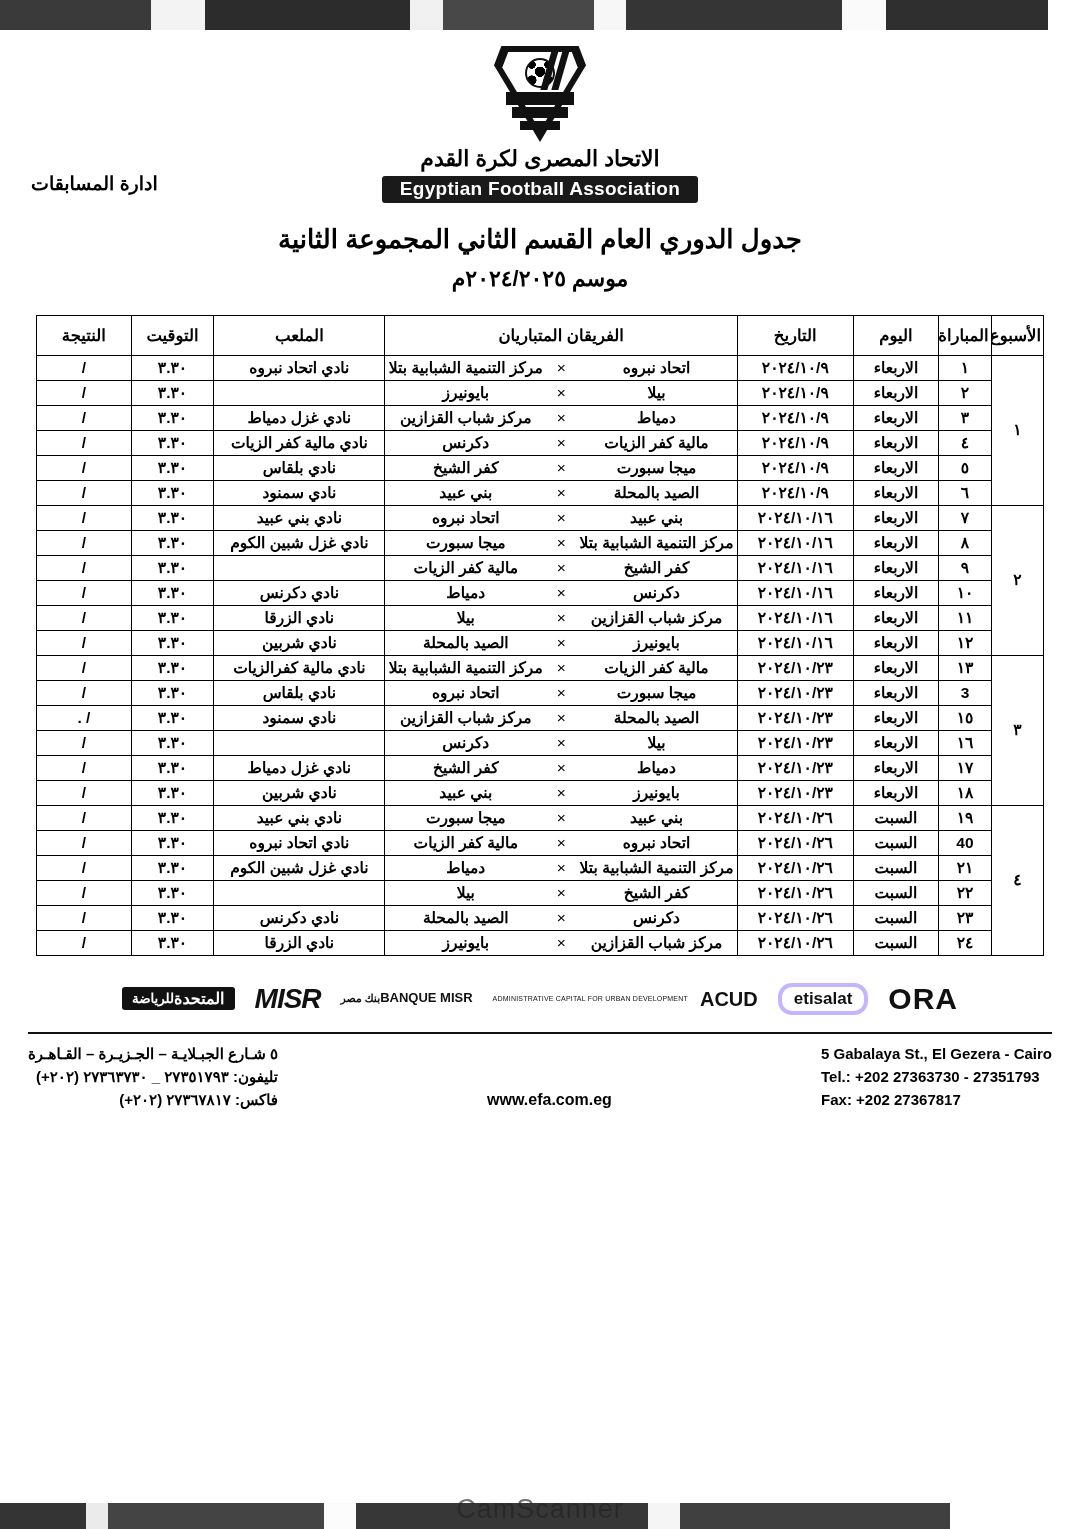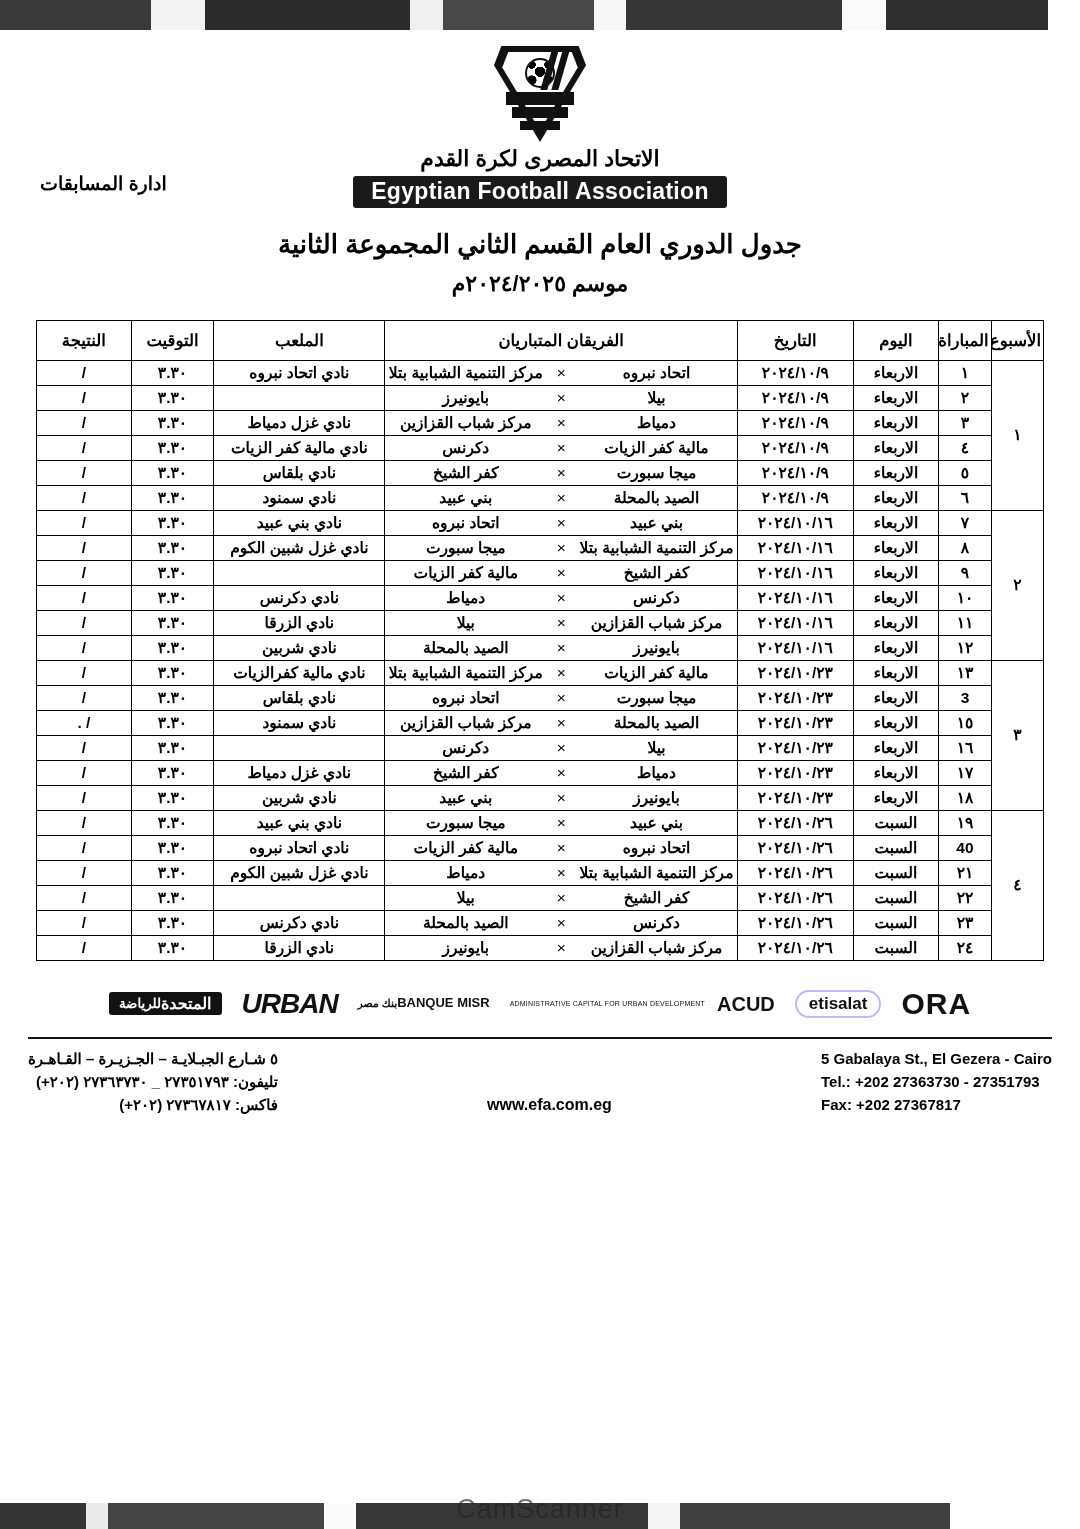--- a/index.html
+++ b/index.html
@@ -103,30 +103,30 @@
     font-weight: bold;
     letter-spacing: -.5px;
     margin-top: 4px;
   }
   .org-en {
     display: inline-block;
     margin-top: 4px;
     background: #1a1a1a;
     color: #fff;
     font-weight: bold;
-    font-size: 23px;
+    font-size: 19px;
     padding: 2px 18px 3px 18px;
     border-radius: 3px;
     letter-spacing: .3px;
   }
 
   .dept {
     position: absolute;
     top: 126px;
-    left: 12px;
+    left: 3px;
     font-size: 19px;
     font-weight: bold;
     direction: rtl;
   }
 
   .title-block {
     margin-top: 18px;
     text-align: center;
     line-height: 1.45;
   }
@@ -220,21 +220,21 @@
   .sp {
     font-weight: bold;
     color: #111;
     display: flex;
     align-items: center;
     justify-content: center;
   }
   .sp-ora { font-size: 30px; letter-spacing: 1px; }
   .sp-etisalat {
     font-size: 17px;
-    border: 2px solid #c4b5fd;
+    border: 4px solid #c4b5fd;
     border-radius: 14px;
     padding: 2px 12px;
   }
   .sp-acud { font-size: 20px; line-height: 1; text-align: center; gap: 12px; }
   .sp-acud small { display: block; font-size: 7px; font-weight: normal; letter-spacing: .2px; }
   .sp-misr { font-size: 13px; text-align: center; line-height: 1.15; }
   .sp-puma { font-size: 28px; font-style: italic; letter-spacing: -1px; }
   .sp-united {
     font-size: 16px;
     background: #111;
@@ -714,21 +714,21 @@
       </div>
       <div class="sp sp-acud">
         <span>ACUD</span>
         <small>ADMINISTRATIVE CAPITAL FOR URBAN DEVELOPMENT</small>
       </div>
       <div class="sp sp-misr">
         <span>BANQUE MISR</span>
         <small>بنك مصر</small>
       </div>
       <div class="sp sp-puma">
-        <span>URBAN</span>
+        <span>MISR</span>
       </div>
       <div class="sp sp-united">
         <span>المتحدة</span>
         <small>للرياضة</small>
       </div>
     </div>
 
   <div class="footer">
     <div class="left-col">
       <div>5 Gabalaya St., El Gezera - Cairo</div>

